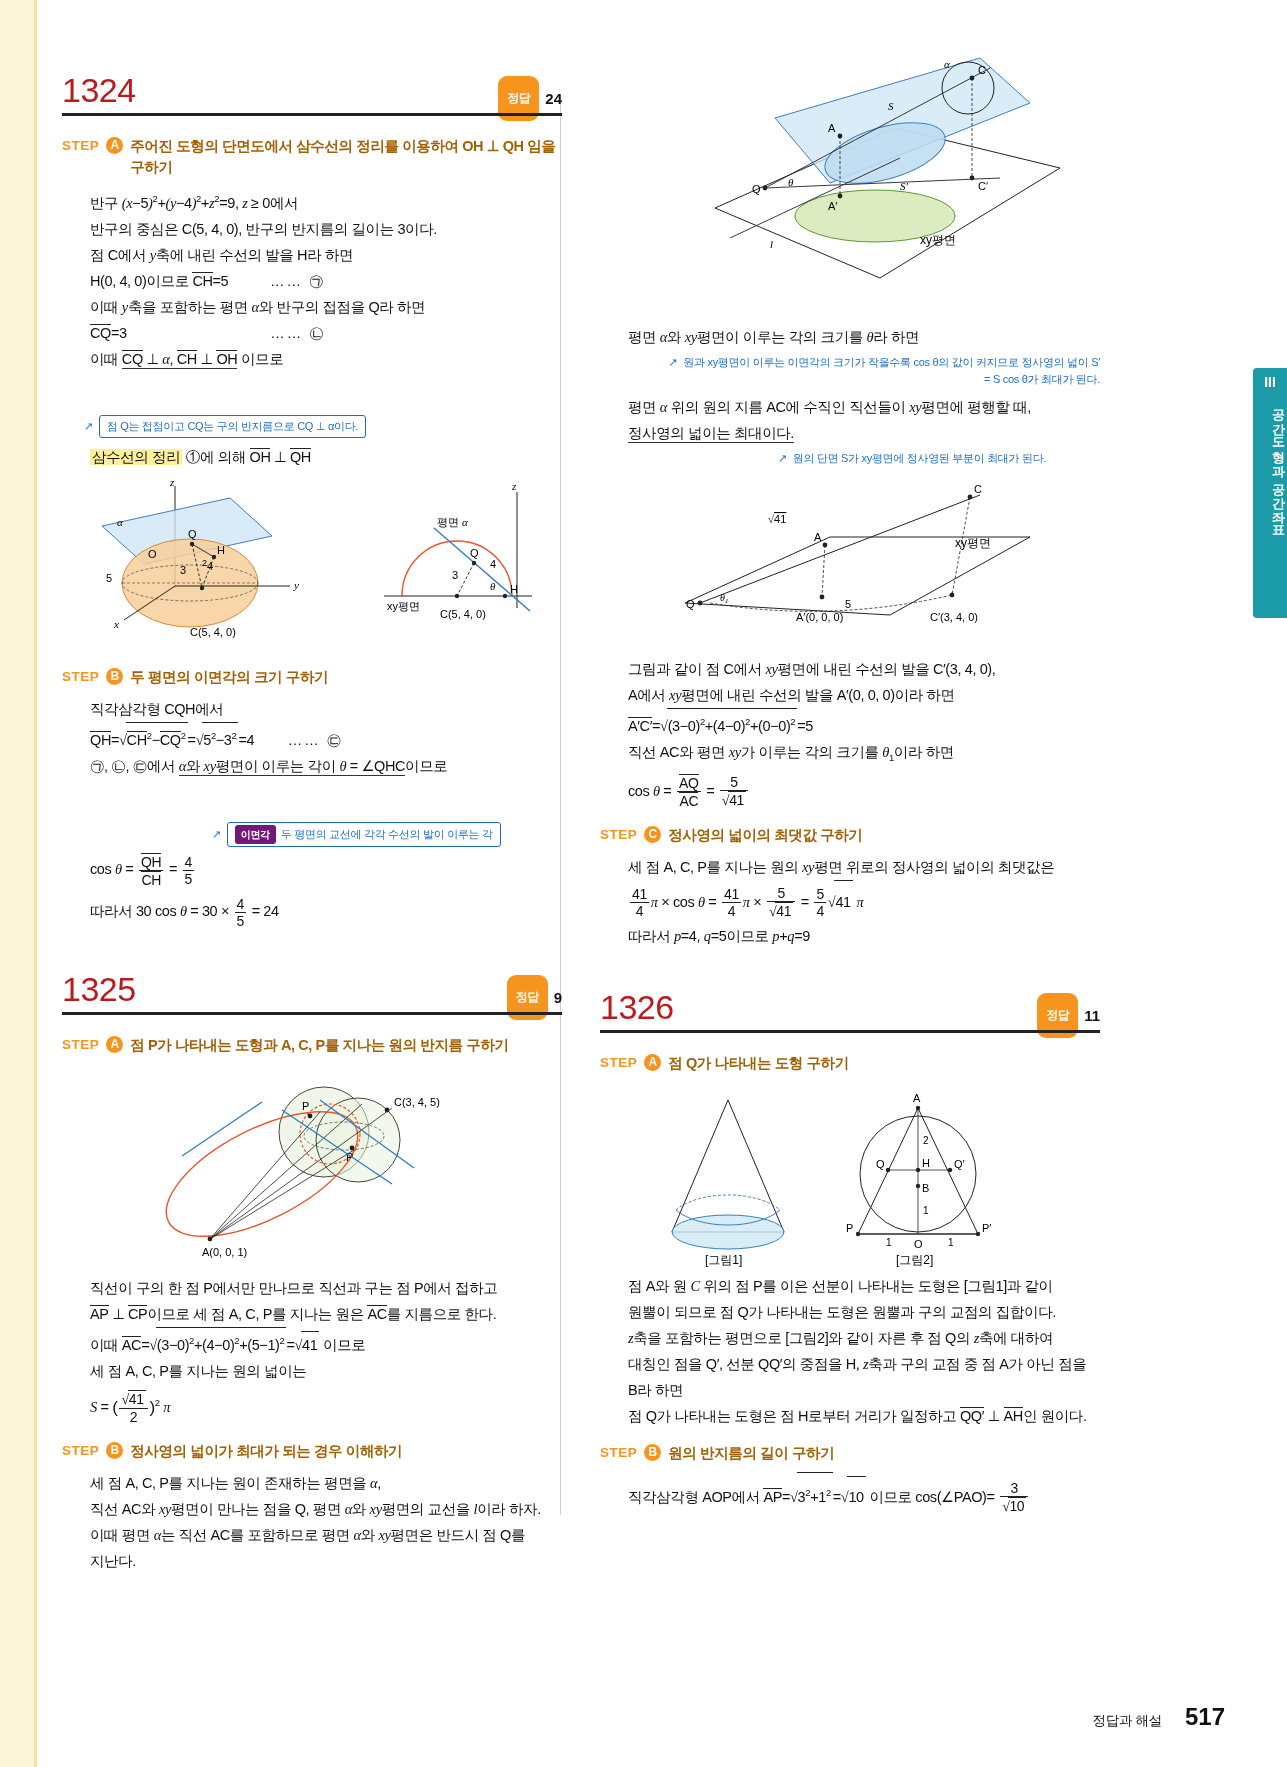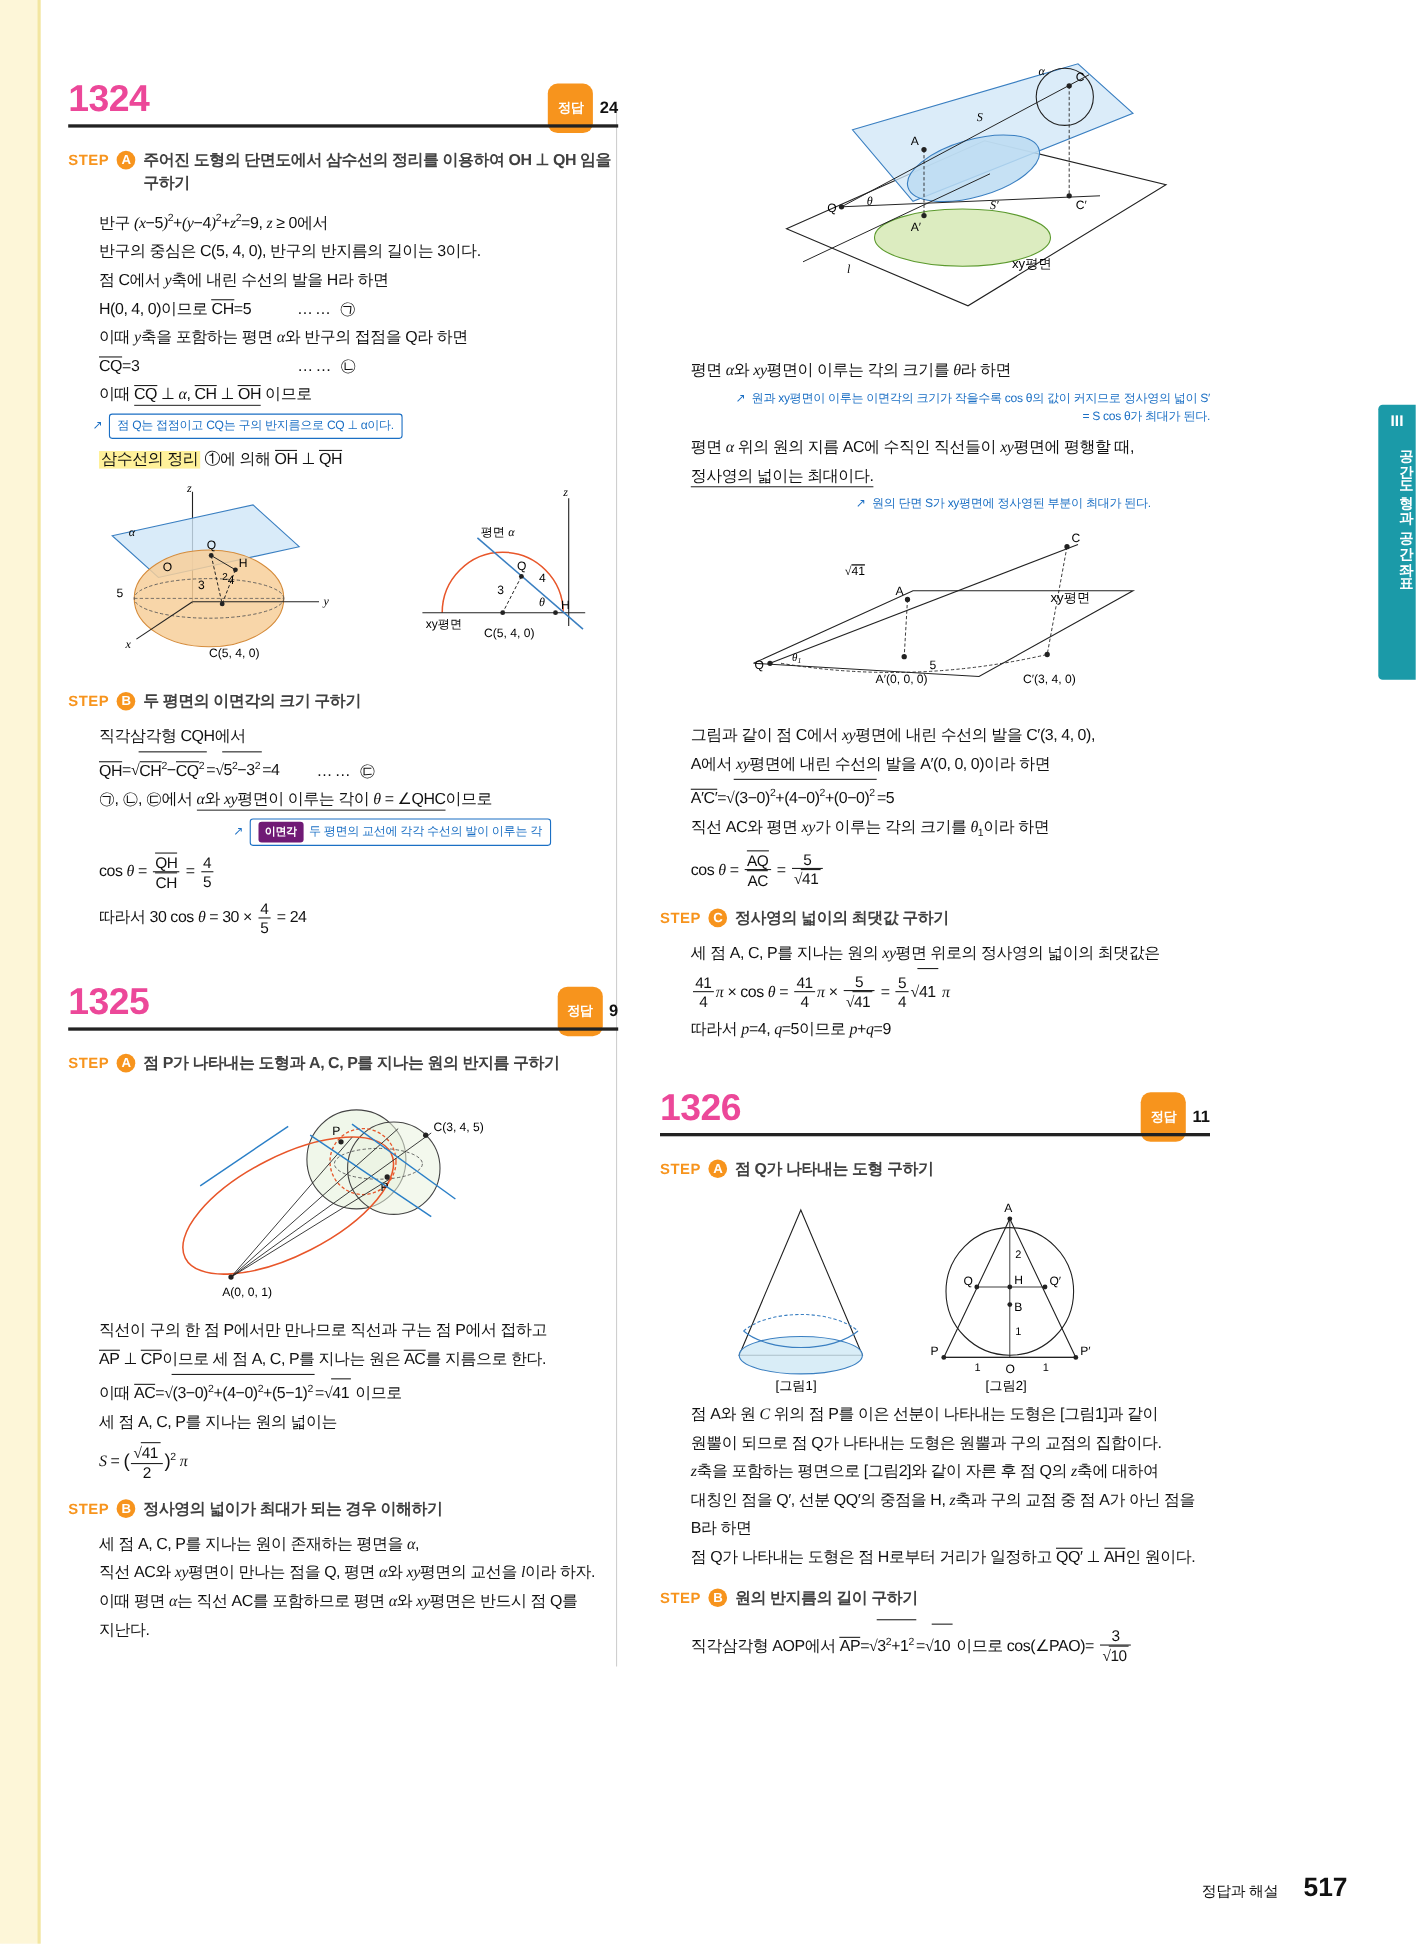--- a/index.html
+++ b/index.html
@@ -17,49 +17,49 @@
   .edge-line{position:absolute;left:34px;top:0;width:3px;height:100%;background:#f3e6a0;}
 
   
   .col{position:absolute;top:70px;width:500px;}
   .col-left{left:62px;}
   .col-right{left:600px;}
   .col-divider{position:absolute;left:560px;top:95px;width:1px;height:1420px;background:#cfcfcf;}
 
   
   .prob-head{position:relative;height:52px;margin-bottom:4px;}
-  .prob-no{font-size:34px;font-weight:bold;color:#ec4899;letter-spacing:-0.5px;line-height:40px;}
+  .prob-no{font-size:34px;font-weight:normal;color:#b91c1c;letter-spacing:-0.5px;line-height:40px;}
   .prob-rule{position:absolute;left:0;right:0;bottom:6px;height:3px;background:#222;}
   .ans-wrap{position:absolute;right:0;top:6px;display:flex;align-items:center;gap:6px;}
   .ans-badge{background:#f7941d;color:#fff;font-size:12px;font-weight:bold;border-radius:9px;padding:14px 9px;letter-spacing:-0.5px;}
   .ans-val{font-size:15px;font-weight:bold;color:#111;}
 
   
   .step{display:flex;align-items:flex-start;gap:7px;margin:14px 0 8px 0;}
   .step-lab{color:#f7941d;font-weight:bold;font-size:13.5px;letter-spacing:0.5px;line-height:20px;}
   .step-circ{display:inline-block;width:17px;height:17px;border-radius:50%;background:#f7941d;color:#fff;font-size:12px;font-weight:bold;text-align:center;line-height:17px;margin-top:1px;}
-  .step-txt{font-size:14.5px;font-weight:bold;color:#404040;line-height:21px;letter-spacing:-0.4px;flex:1;}
+  .step-txt{font-size:14.5px;font-weight:bold;color:#a16207;line-height:21px;letter-spacing:-0.4px;flex:1;}
 
   .body-txt{font-size:14.5px;line-height:26px;letter-spacing:-0.4px;color:#111;margin-left:28px;}
   .body-txt p{margin:0;}
   .dots{letter-spacing:2px;}
 
   .hl{background:#fff19a;padding:0 2px;}
   .ul{border-bottom:1px solid #333;padding-bottom:1px;}
   .ov{border-top:1px solid #222;padding-top:0px;display:inline-block;line-height:1.15;}
   .ital{font-style:italic;font-family:"Liberation Serif",serif;}
   .serif{font-family:"Liberation Serif",serif;}
   .sup{font-size:9.5px;vertical-align:super;}
   .sub{font-size:9.5px;vertical-align:sub;}
 
   
   .callout{position:relative;margin:4px 0 6px 0;font-size:11px;color:#1b6fc4;line-height:17px;letter-spacing:-0.3px;}
   .callout .tag{display:inline-block;background:#701a75;color:#fff;font-size:10px;padding:1px 6px;border-radius:3px;margin-right:5px;font-weight:bold;}
   .callout .arrow{color:#1b6fc4;margin-right:3px;}
-  .callout-box{border:1px solid #1b6fc4;border-radius:3px;padding:2px 7px;display:inline-block;background:#fff;}
+  .callout-box{border:1px solid #1b6fc4;border-radius:3px;padding:2px 7px;display:inline-block;background:#fff;margin-top:39px;}
 
   
   .frac{display:inline-block;vertical-align:middle;text-align:center;font-size:12.5px;line-height:1.15;margin:0 2px;}
   .frac .num{display:block;border-bottom:1px solid #222;padding:0 2px;}
   .frac .den{display:block;padding:0 2px;}
   .bigfrac{font-size:14px;}
 
   .sqrt{display:inline-block;border-top:1px solid #222;padding:0 2px 0 1px;margin-left:-1px;}
   .radical{font-family:"Liberation Serif",serif;}
 

